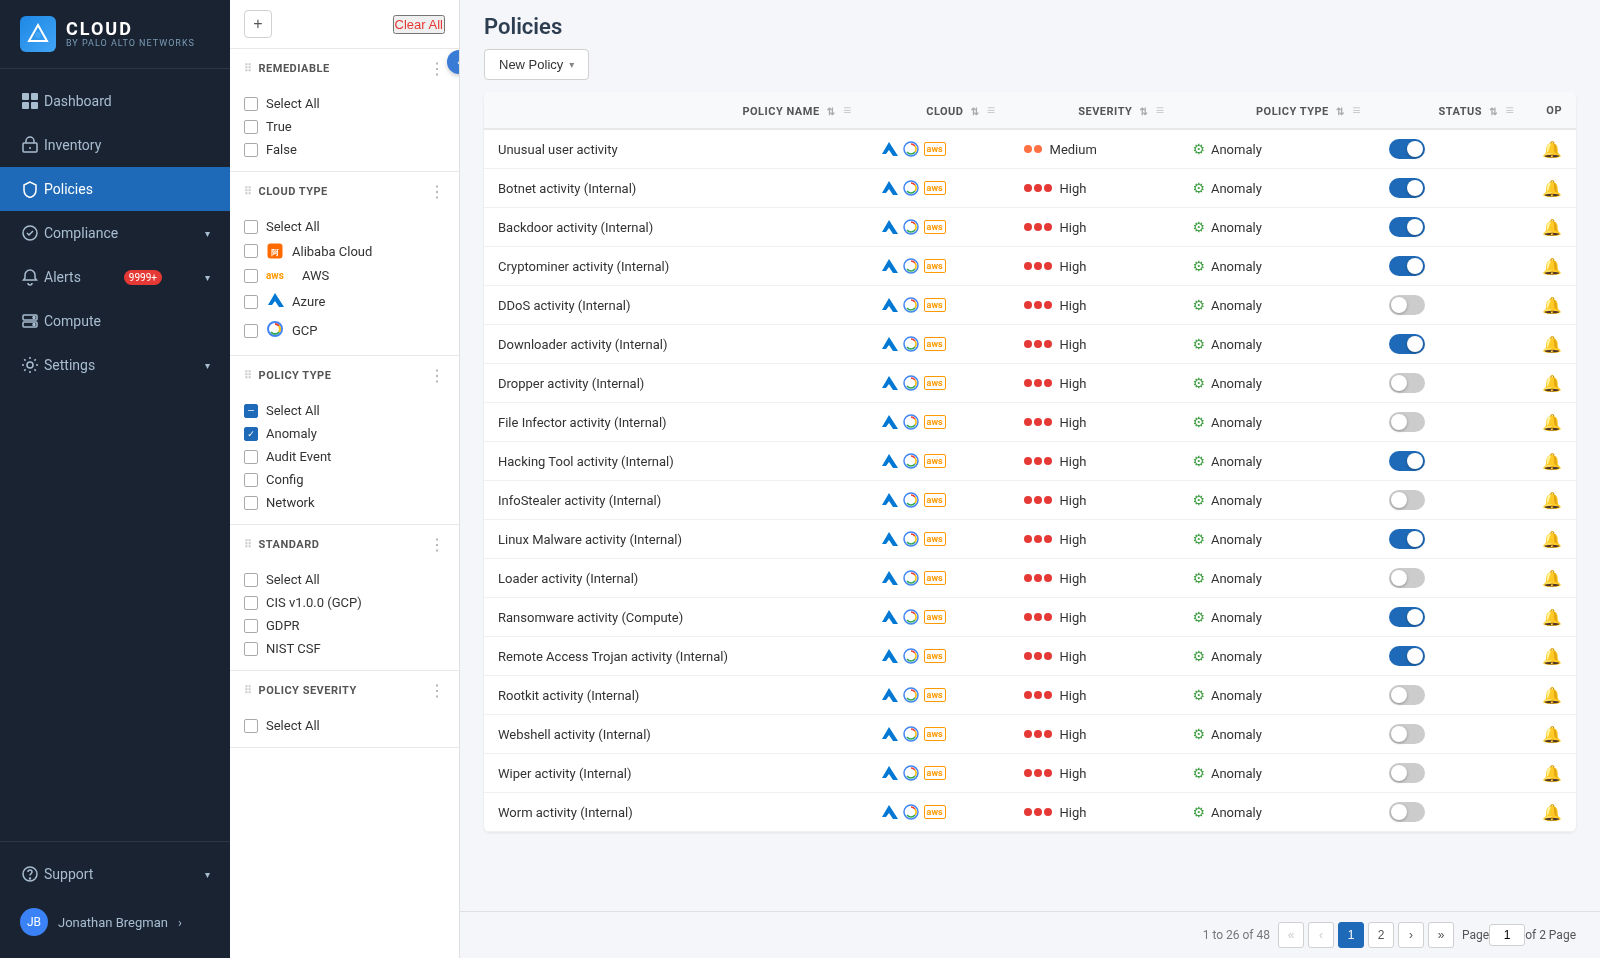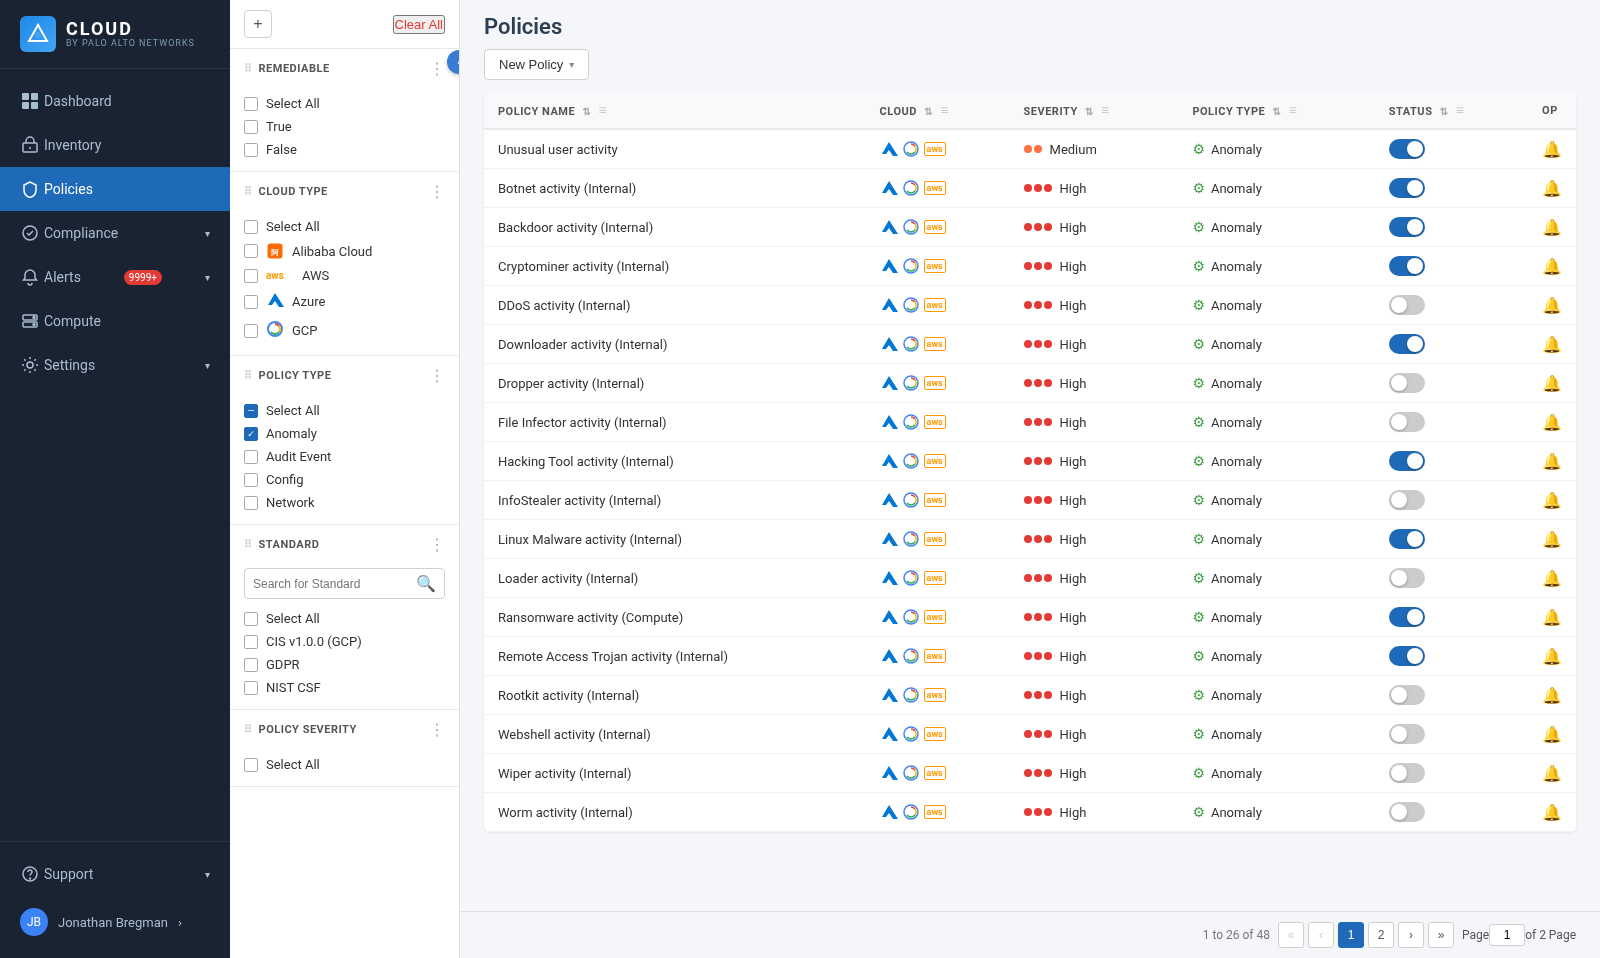--- a/index.html
+++ b/index.html
@@ -48,21 +48,21 @@
     .main-toolbar { padding: 0 24px 12px; display: flex; align-items: center; gap: 12px; }
     .new-policy-btn { display: flex; align-items: center; gap: 6px; background: #fff; border: 1px solid #d0d0d0; border-radius: 4px; padding: 7px 14px; font-size: 13px; color: #333; cursor: pointer; }
     .new-policy-btn .arrow { font-size: 10px; color: #888; }
     .search-box { margin-left: auto; display: flex; align-items: center; gap: 6px; background: #fff; border: 1px solid #d0d0d0; border-radius: 4px; padding: 7px 10px; width: 220px; }
     .search-box input { border: none; outline: none; font-size: 13px; color: #555; width: 100%; background: transparent; }
 
     
     .table-container { flex: 1; overflow-y: auto; padding: 0 24px; }
     .policies-table { width: 100%; border-collapse: collapse; background: #fff; border-radius: 6px; overflow: hidden; box-shadow: 0 1px 3px rgba(0,0,0,0.08); }
     .policies-table thead tr { background: #f8f9fb; border-bottom: 2px solid #e8e8e8; }
-    .policies-table th { padding: 10px 14px; text-align: left; font-size: 11px; font-weight: 700; color: #555; letter-spacing: 0.5px; white-space: nowrap; position: relative; }
+    .policies-table th { padding: 10px 14px; text-align: right; font-size: 11px; font-weight: 700; color: #555; letter-spacing: 0.5px; white-space: nowrap; position: relative; }
     .policies-table th .sort-icon { color: #aaa; margin-left: 4px; font-size: 10px; }
     .policies-table th .col-menu { color: #ccc; margin-left: 4px; cursor: pointer; font-size: 14px; }
     .policies-table td { padding: 9px 14px; font-size: 13px; color: #333; border-bottom: 1px solid #f0f0f0; vertical-align: middle; }
     .cloud-icons { display: flex; align-items: center; gap: 4px; }
     .severity-dots { display: flex; gap: 2px; align-items: center; }
     .dot { width: 8px; height: 8px; border-radius: 50%; }
     .severity-text { margin-left: 6px; font-size: 13px; color: #333; }
     .policy-type-cell { display: flex; align-items: center; gap: 6px; }
     .policy-type-icon { color: #43a047; font-size: 14px; }
     .toggle { width: 36px; height: 20px; border-radius: 10px; position: relative; cursor: pointer; flex-shrink: 0; }
@@ -309,24 +309,20 @@
 
   <div class="filter-section">
     <div class="filter-section-header">
       <span class="filter-section-title">
         <span style="color:#ccc;">⠿</span>
         <span>STANDARD</span>
       </span>
       <span class="filter-more">⋮</span>
     </div>
     <div class="filter-items">
-      <div class="filter-search">
-        <input type="text" placeholder="Search for Standard" style="">
-        <span style="color:#aaa;">🔍</span>
-      </div>
       <div class="filter-item">
         <div class="filter-checkbox"></div>
         <span>Select All</span>
       </div>
       <div class="filter-item">
         <div class="filter-checkbox"></div>
         <span>CIS v1.0.0 (GCP)</span>
       </div>
       <div class="filter-item">
         <div class="filter-checkbox"></div>

